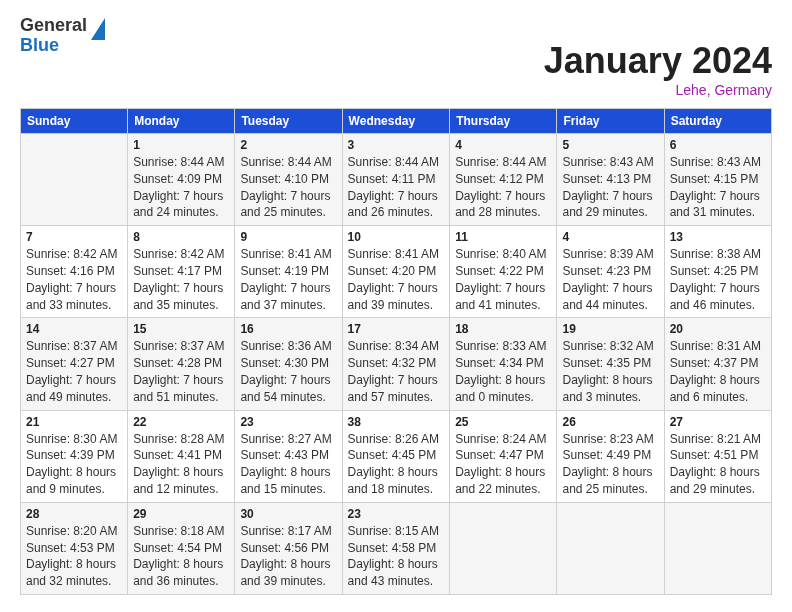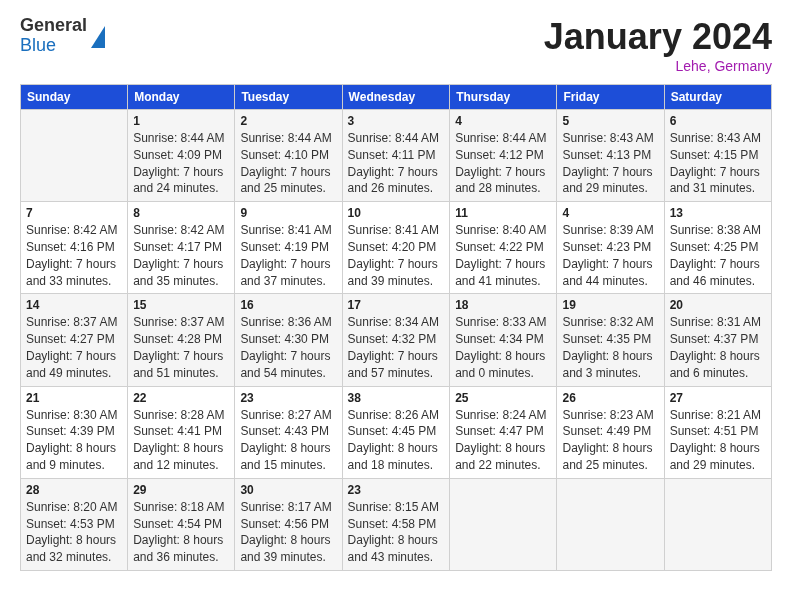--- a/index.html
+++ b/index.html
@@ -15,52 +15,52 @@
       padding: 16px 20px 10px 20px;
     }
     .header {
       display: flex;
       justify-content: space-between;
       align-items: flex-start;
       margin-bottom: 10px;
     }
     .logo {
       display: flex;
-      align-items: center;
     }
     .logo-text {
       display: flex;
       flex-direction: column;
       line-height: 1.1;
     }
     .logo-general {
       font-size: 18px;
       font-weight: bold;
       color: #333;
     }
     .logo-blue {
       font-size: 18px;
-      font-weight: normal;
+      font-weight: bold;
       color: #1a6fbe;
     }
     .logo-triangle {
       width: 0;
       height: 0;
       border-left: 14px solid transparent;
       border-bottom: 22px solid #1a6fbe;
       margin-left: 4px;
       margin-top: 2px;
     }
     .title-block {
       text-align: right;
     }
     .month-title {
       font-size: 36px;
       font-weight: bold;
       color: #222;
+      margin-top: 24px;
     }
     .location {
       font-size: 14px;
       color: #a21caf;
     }
     .calendar {
       width: 100%;
       border-collapse: collapse;
       font-size: 11px;
     }

